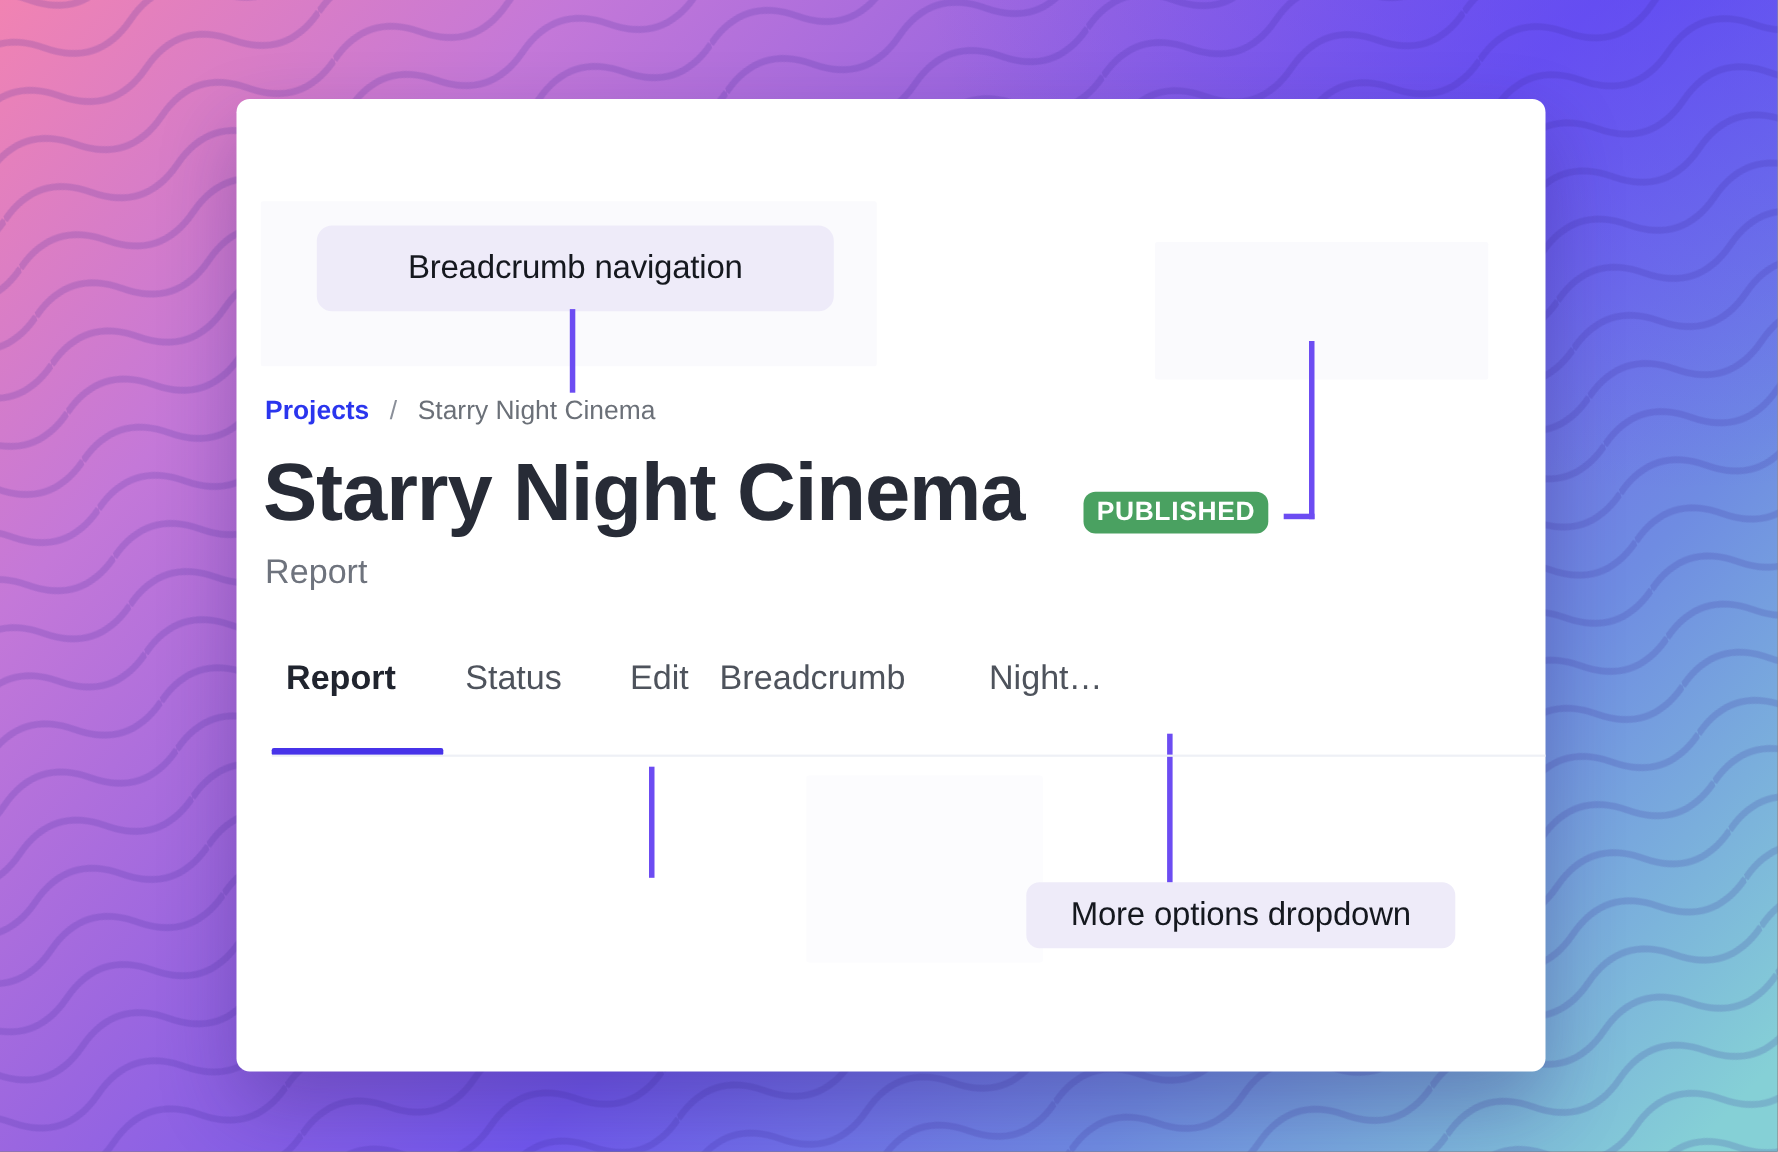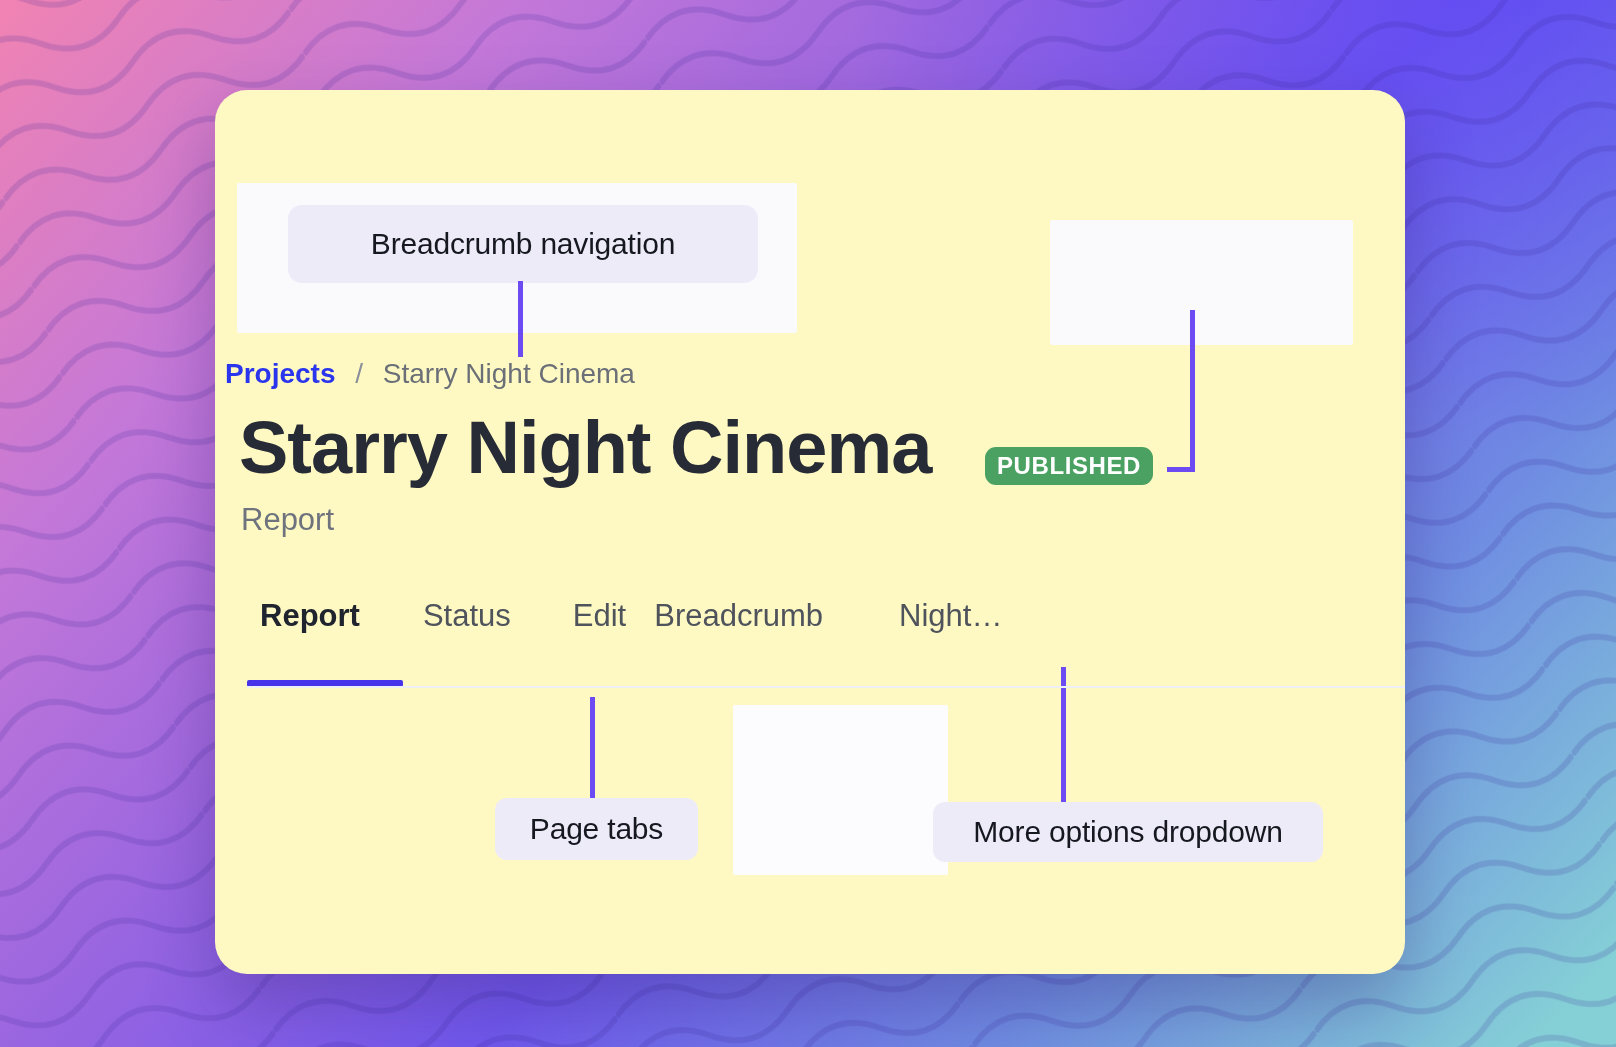--- a/index.html
+++ b/index.html
@@ -15,21 +15,21 @@
       radial-gradient(1100px 820px at 94% -6%, rgba(88,66,246,.60), rgba(88,66,246,0) 62%),
       linear-gradient(133deg,#f183b2 0%,#c478d8 20%,#9a66e0 38%,#7158ee 56%,#6f8ce2 76%,#85d0d6 97%);
   }
   .waves{
     position:absolute;left:-500px;top:-480px;
     transform:rotate(-18deg);
   }
   
   .card{
     position:absolute;left:215px;top:90px;width:1190px;height:884px;
-    background:#fef9c3;border-radius:32px;
+    background:#ffffff;border-radius:12px;
     box-shadow:0 30px 70px rgba(40,22,95,.28);
   }
   .tint{position:absolute;border-radius:2px;}
   .tint-1{left:22px;top:93px;width:560px;height:150px;background:#fafafd;}
   .tint-2{left:835px;top:130px;width:303px;height:125px;background:#fafafd;}
   .tint-3{left:518px;top:615px;width:215px;height:170px;background:#fcfcfe;}
 
   
   .callout{
     position:absolute;display:flex;align-items:center;justify-content:center;
@@ -42,21 +42,21 @@
   .co-more{left:718px;top:712px;width:390px;height:60px;border-radius:12px;}
 
   .conn{position:absolute;background:#6c4cf2;}
   .conn-breadcrumb{left:303px;top:191px;width:5px;height:76px;}
   .conn-status-v{left:975px;top:220px;width:5px;height:162px;}
   .conn-status-h{left:952px;top:377px;width:28px;height:5px;}
   .conn-pagetabs{left:375px;top:607px;width:5px;height:101px;}
   .conn-more{left:846px;top:577px;width:5px;height:135px;}
 
   
-  .breadcrumb{position:absolute;left:10px;top:266px;font-size:28px;line-height:36px;}
+  .breadcrumb{position:absolute;left:26px;top:266px;font-size:24px;line-height:36px;}
   .breadcrumb a{color:#2a35ee;font-weight:700;text-decoration:none;cursor:pointer;}
   .breadcrumb .sep{color:#8a8f99;margin:0 12px;font-weight:400;}
   .breadcrumb .current{color:#6b7078;}
 
   .page-title{
     position:absolute;left:24px;top:318px;margin:0;
     font-size:74px;line-height:80px;font-weight:700;letter-spacing:-1px;
     color:#272b36;white-space:nowrap;
   }
   .badge{
@@ -100,23 +100,20 @@
     <div class="tint tint-3"></div>
 
     <div class="callout co-breadcrumb">
       <span>Breadcrumb navigation</span>
     </div>
     <div class="conn conn-breadcrumb"></div>
 
     <div class="conn conn-status-v"></div>
     <div class="conn conn-status-h"></div>
 
-    <div class="callout co-pagetabs">
-      <span>Page tabs</span>
-    </div>
     <div class="conn conn-pagetabs"></div>
 
     <div class="callout co-more">
       <span>More options dropdown</span>
     </div>
     <div class="conn conn-more"></div>
 
     <nav class="breadcrumb">
       <a>Projects</a>
       <span class="sep">/</span>

